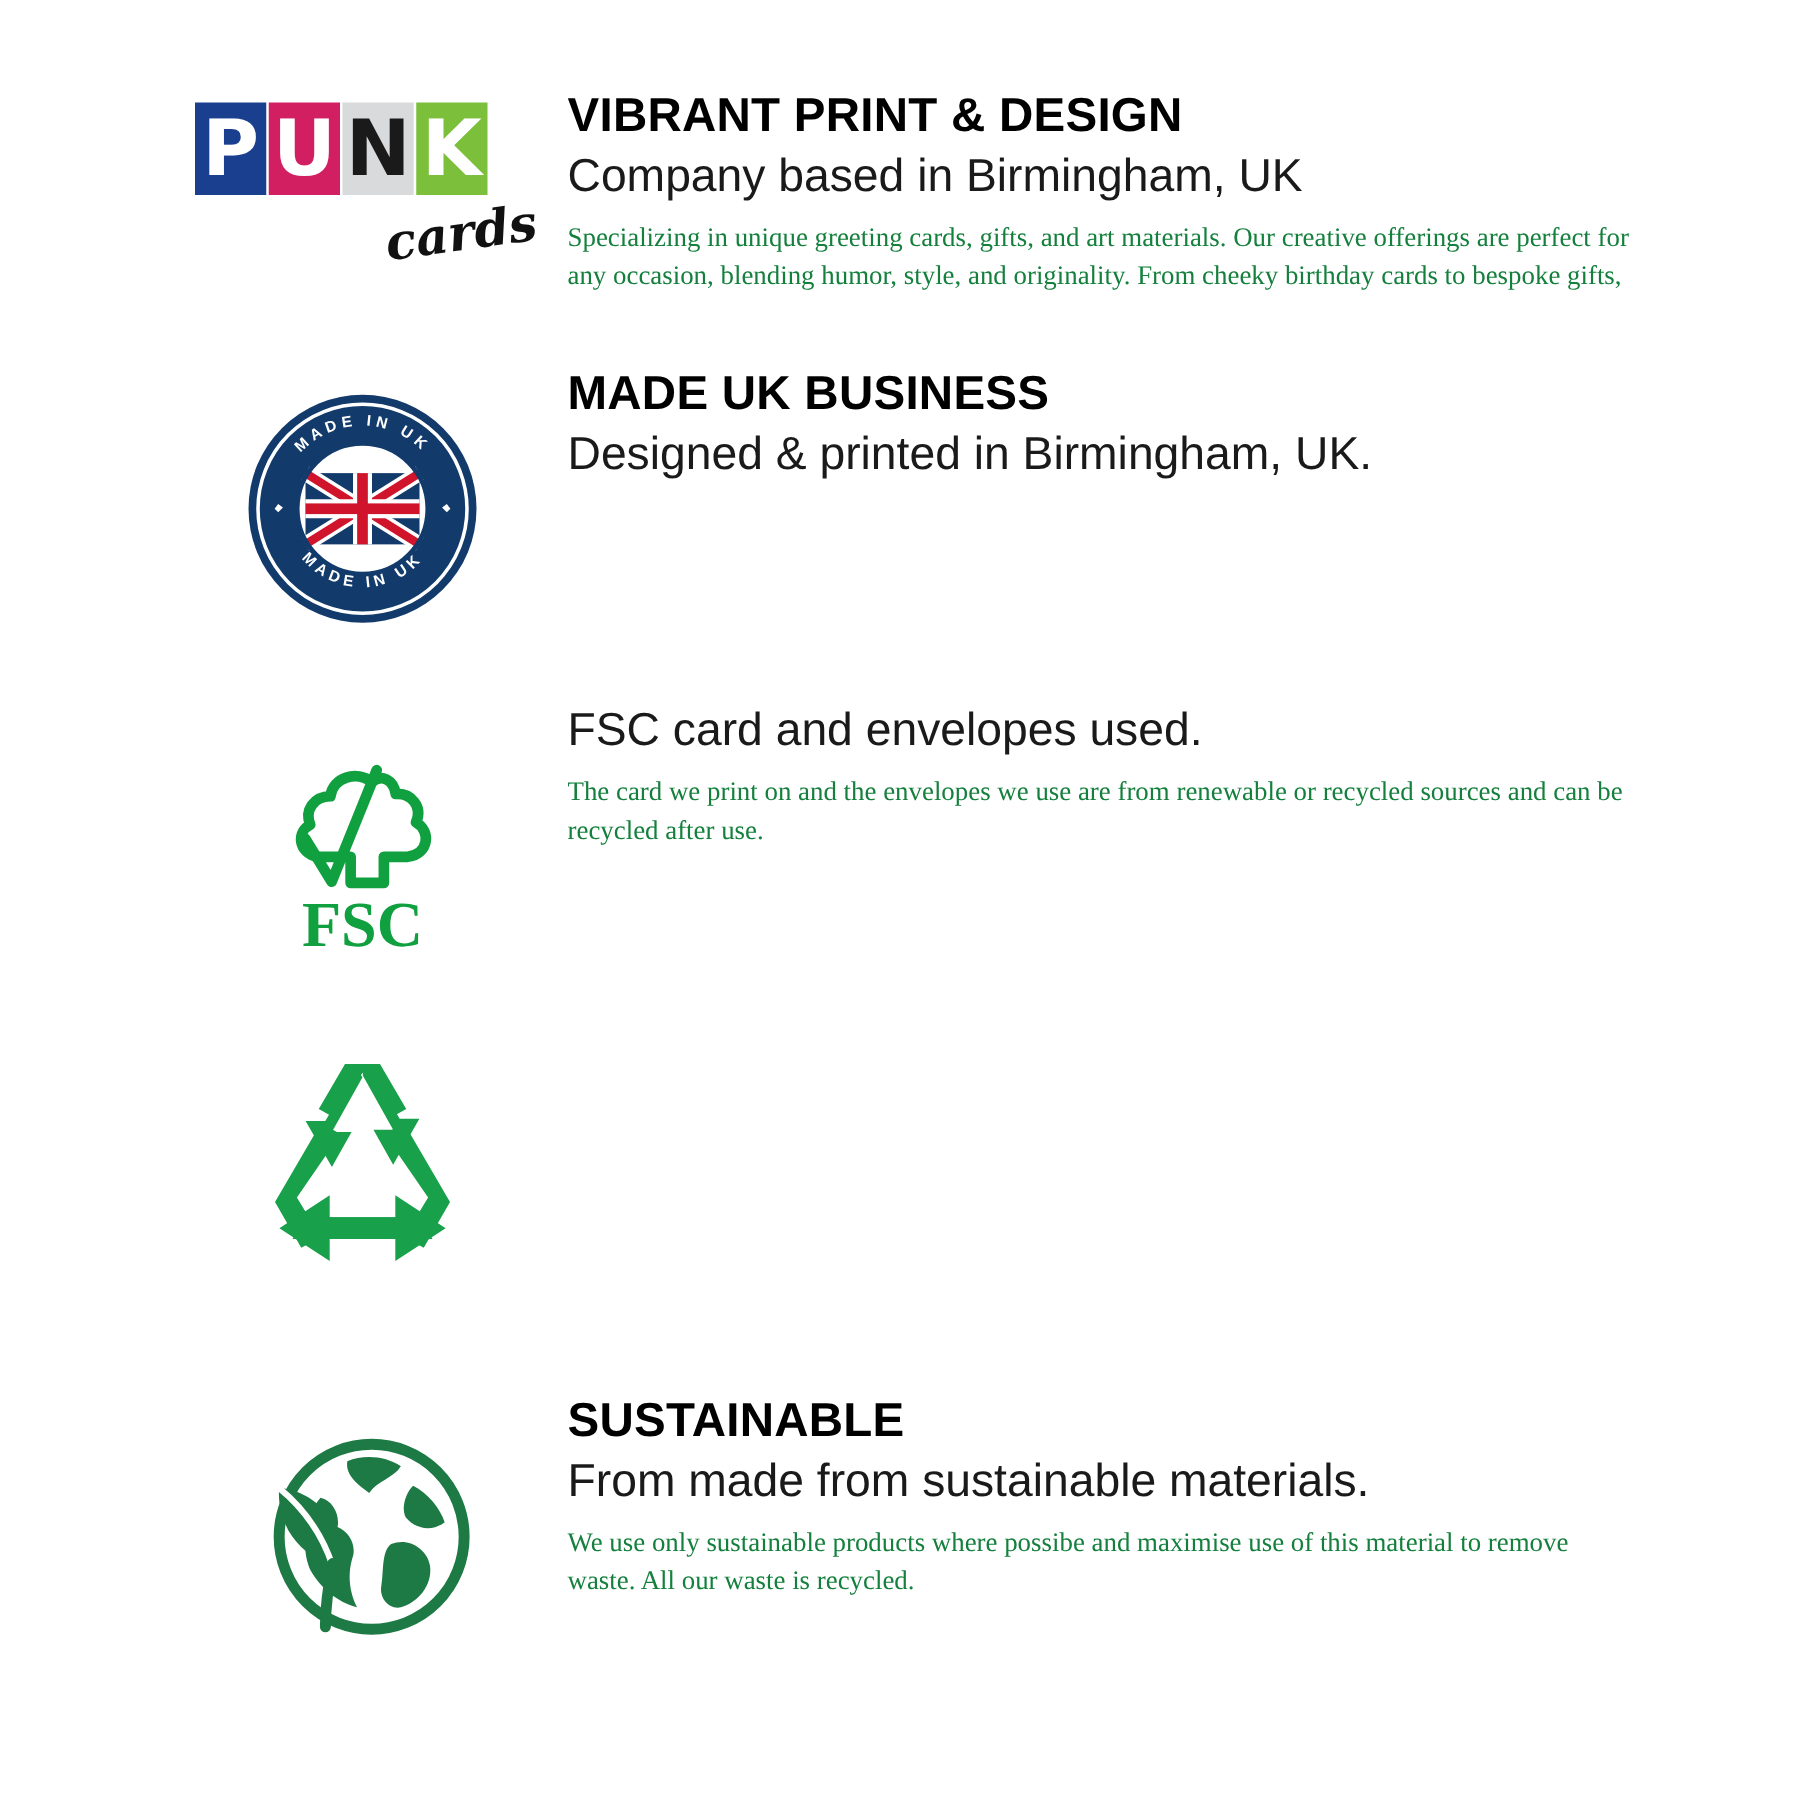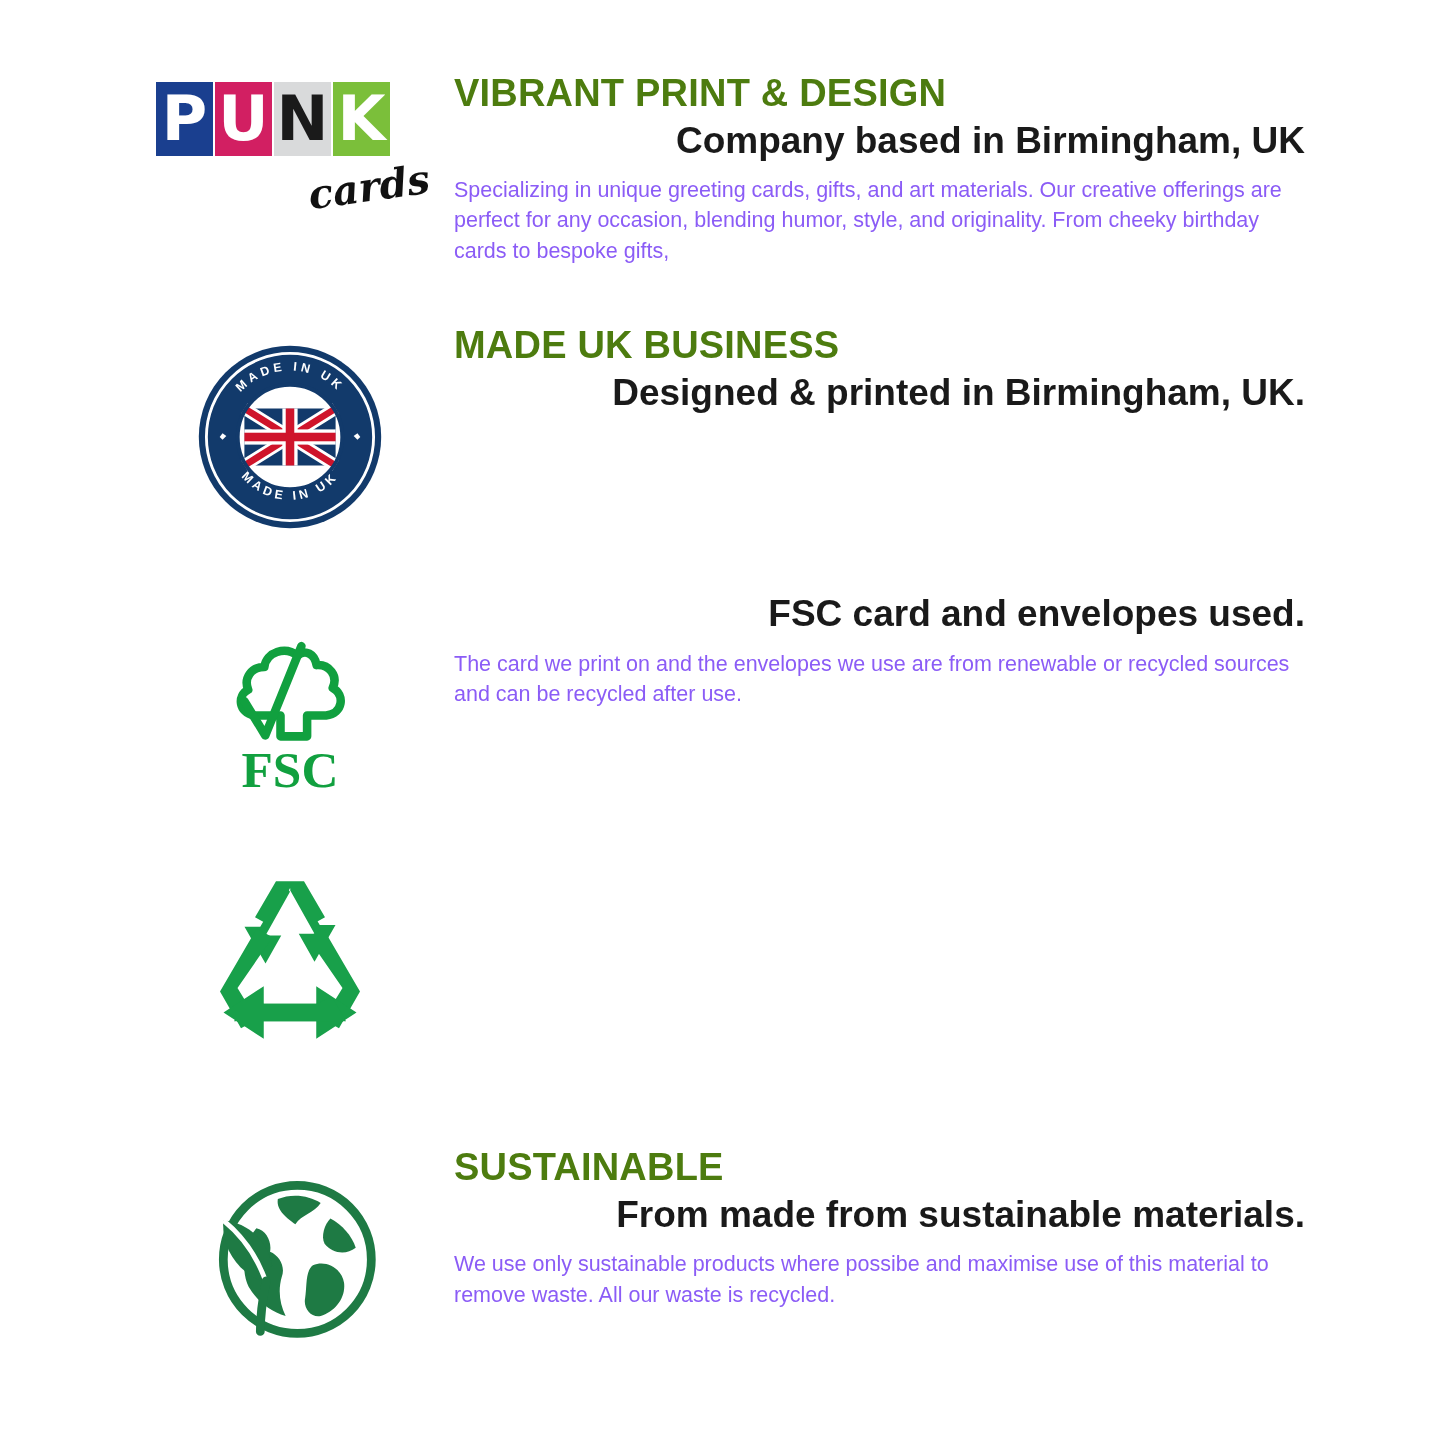--- a/index.html
+++ b/index.html
@@ -42,36 +42,36 @@
     flex: 1;
     padding-left: 4px;
     padding-right: 10px;
   }
   .f-title {
     font-size: 38px;
     font-weight: bold;
     letter-spacing: 0.2px;
     line-height: 1.12;
     margin: 0 0 4px 0;
-    color: #4d7c0f;
+    color: #000000;
   }
   .f-sub {
     font-size: 37px;
-    font-weight: bold;
+    font-weight: normal;
     line-height: 1.2;
     margin: 0 0 12px 0;
     color: #1a1a1a;
-    text-align: right;
   }
   .f-body {
     font-size: 21.5px;
     line-height: 1.42;
     margin: 0;
-    color: #8b5cf6;
+    color: #15803d;
     max-width: 860px;
+    font-family: Liberation Serif, serif;
   }
 
   
   .row1 .icon-col { padding-top: 10px; }
   .row2 { margin-bottom: 60px; }
   .row3 { margin-bottom: 58px; }
   .row4 { margin-bottom: 60px; }
 
   
   .punk-logo {

